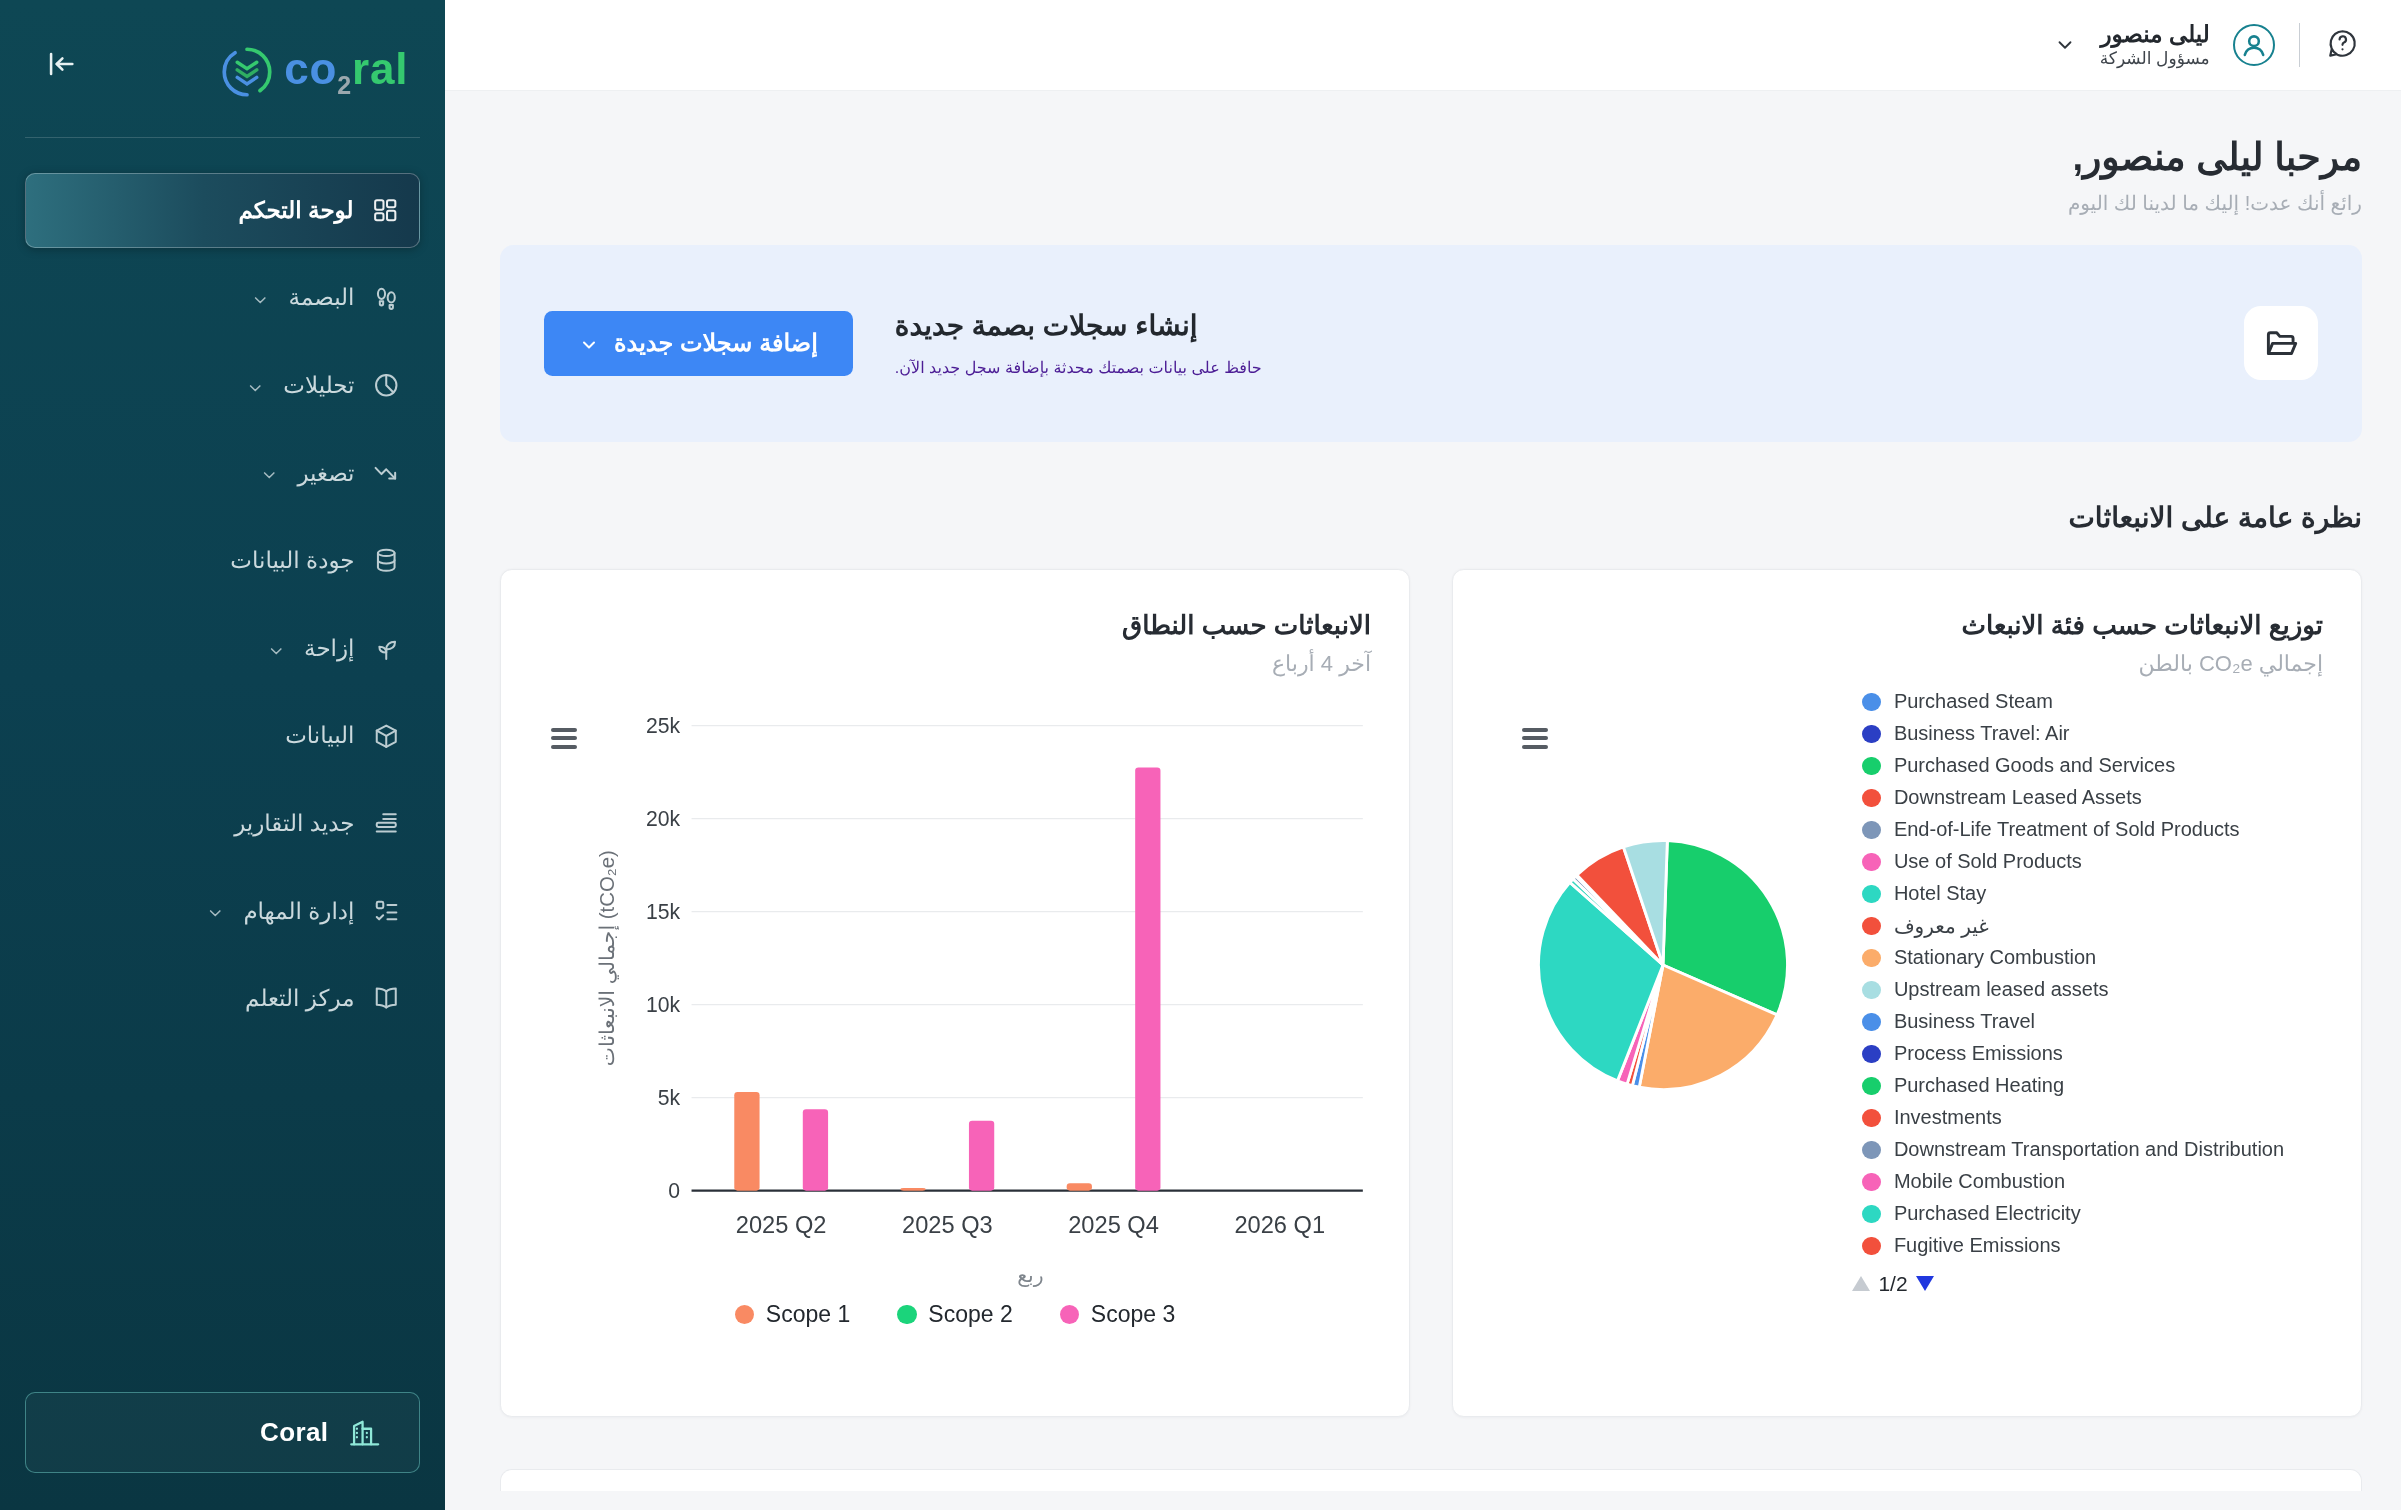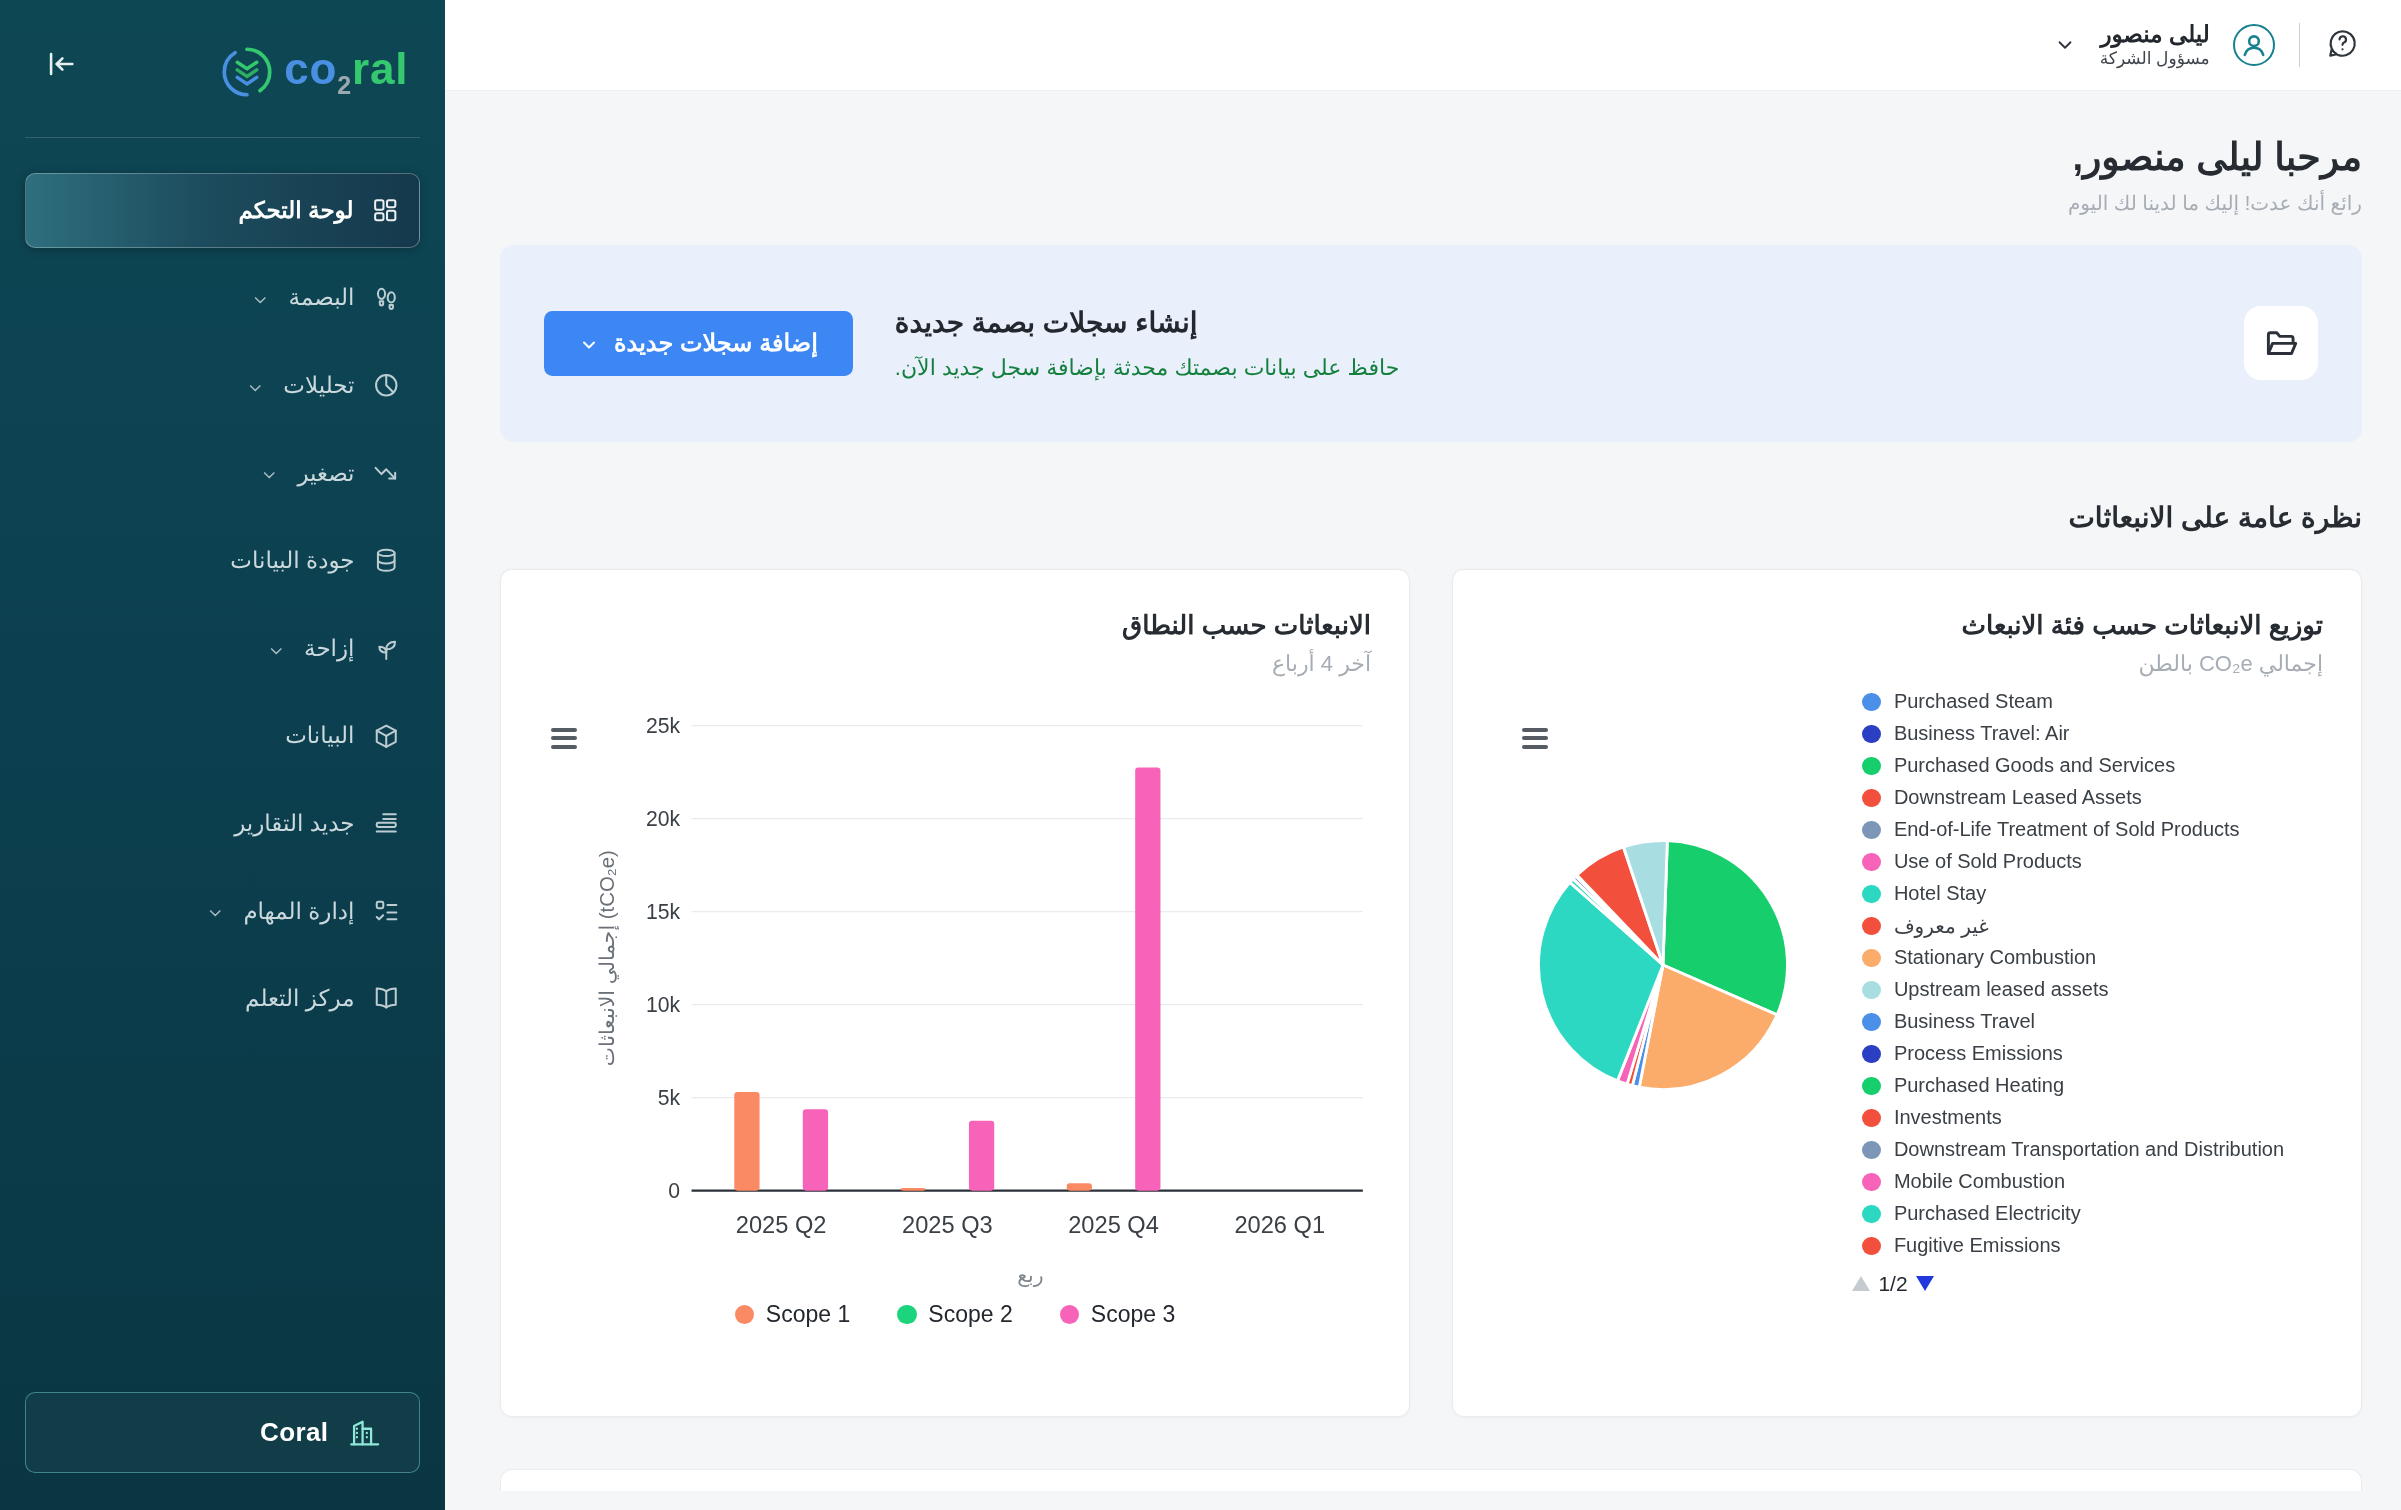--- a/index.html
+++ b/index.html
@@ -62,21 +62,21 @@
   .banner { margin-top:30px; height:197px; background:#E9F0FC; border-radius:13.4px;
     display:flex; direction:ltr; align-items:center; padding:0 44px; }
   .banner-btn { background:#3D87F5; color:#fff; border:none; border-radius:8.4px;
     height:65px; padding:0 35px; font-size:24px; font-weight:700; cursor:pointer;
     display:flex; align-items:center; gap:15px; direction:rtl;
     font-family:"Liberation Sans", sans-serif; }
   .banner-btn .chev { width:20px; height:20px; }
   .banner-btn .chev svg { width:20px; height:20px; }
   .banner-text { direction:rtl; text-align:left; margin-left:42px; }
   .banner-title { font-size:28px; font-weight:700; color:#23282E; }
-  .banner-line { font-size:22px; color:#15803d; margin-top:16px; }
+  .banner-line { font-size:16px; color:#4c1d95; margin-top:16px; }
   .banner-icon-box { margin-left:auto; width:74px; height:74px; background:#FFFFFF;
     border-radius:17px; display:flex; align-items:center; justify-content:center; color:#2B3138; }
   .banner-icon-box svg { width:37px; height:37px; }
 
   .section-title { margin-top:59px; font-size:28px; font-weight:700; color:#272C33; }
 
   .cards { margin-top:35px; display:flex; gap:42px; align-items:stretch; }
   .card { position:relative; background:#FFFFFF; border:0.8px solid #E9EBEE; border-radius:11.8px;
     box-shadow:0 0.8px 2.5px rgba(25,35,45,0.04); height:848px; padding:40px 38px; flex:1; }
   .card-title { font-size:26px; font-weight:700; color:#272C33; }

